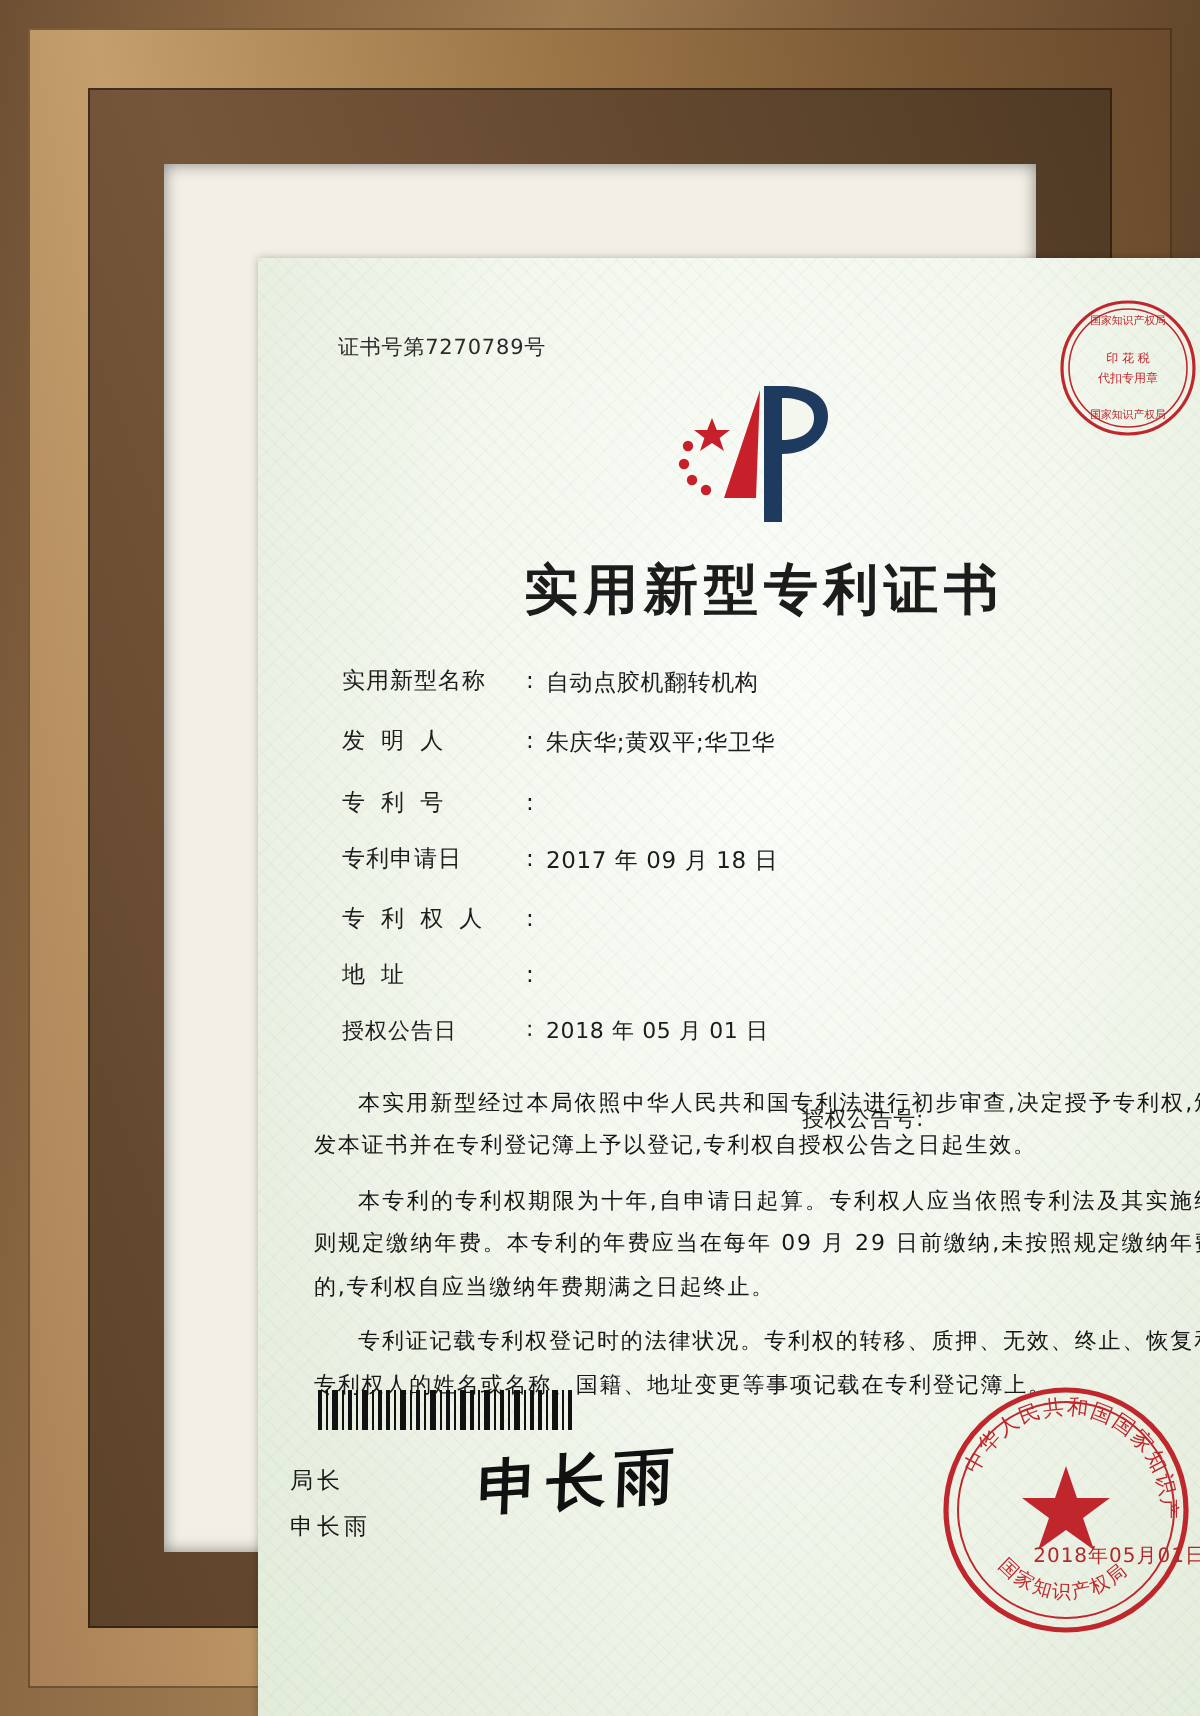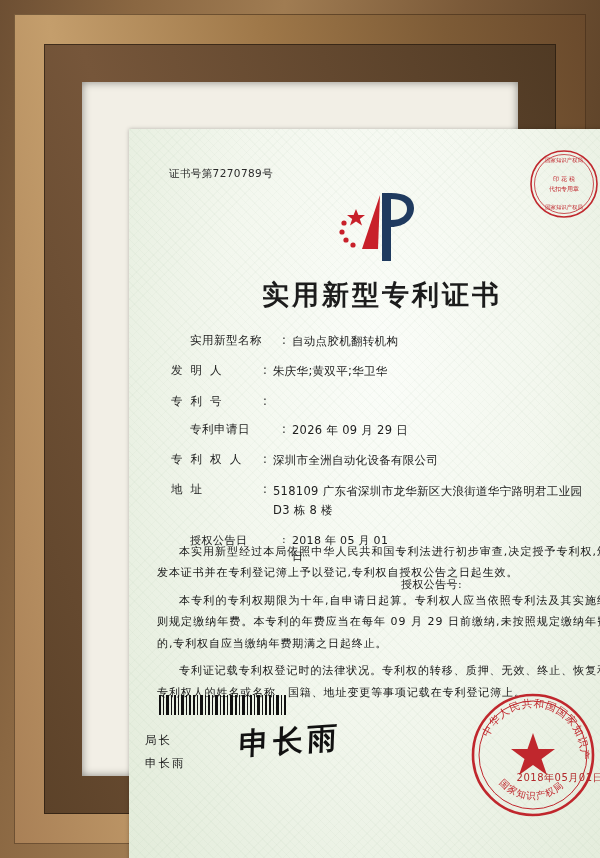--- a/index.html
+++ b/index.html
@@ -119,21 +119,21 @@
     margin-bottom: 13px;
     font-size: 11.5px;
     color: #1d1d1d;
   }
   .field-label {
     width: 92px;
     flex: 0 0 92px;
     letter-spacing: 2.2px;
     white-space: nowrap;
   }
-  .field-label.tight { letter-spacing: 0.5px; margin-left: 19px; }
+  .field-label.tight { letter-spacing: 0.5px; }
   .field-colon {
     width: 10px;
     flex: 0 0 10px;
   }
   .field-value {
     flex: 1 1 auto;
     line-height: 1.5;
     letter-spacing: 0.3px;
   }
   .field-row.addr .field-value { line-height: 1.65; }
@@ -276,33 +276,31 @@
               </div>
 
               <div class="field-row">
                 <div class="field-label">专 利 号</div>
                 <div class="field-colon">:</div>
               </div>
 
               <div class="field-row">
                 <div class="field-label tight">专利申请日</div>
                 <div class="field-colon">:</div>
-                <div class="field-value">2026 年 09 月 29 日</div>
+                <div class="field-value">2017 年 09 月 18 日</div>
               </div>
 
               <div class="field-row">
                 <div class="field-label">专 利 权 人</div>
                 <div class="field-colon">:</div>
-                <div class="field-value">深圳市全洲自动化设备有限公司</div>
               </div>
 
               <div class="field-row addr">
                 <div class="field-label">地        址</div>
                 <div class="field-colon">:</div>
-                <div class="field-value">518109 广东省深圳市龙华新区大浪街道华宁路明君工业园 D3 栋 8 楼</div>
               </div>
 
               <div class="pub-row">
                 <div class="pub-left">
                   <div class="field-label tight">授权公告日</div>
                   <div class="field-colon">:</div>
                   <div class="field-value">2018 年 05 月 01 日</div>
                 </div>
                 <div class="pub-right">
                   <div class="rlabel">授权公告号:</div>

